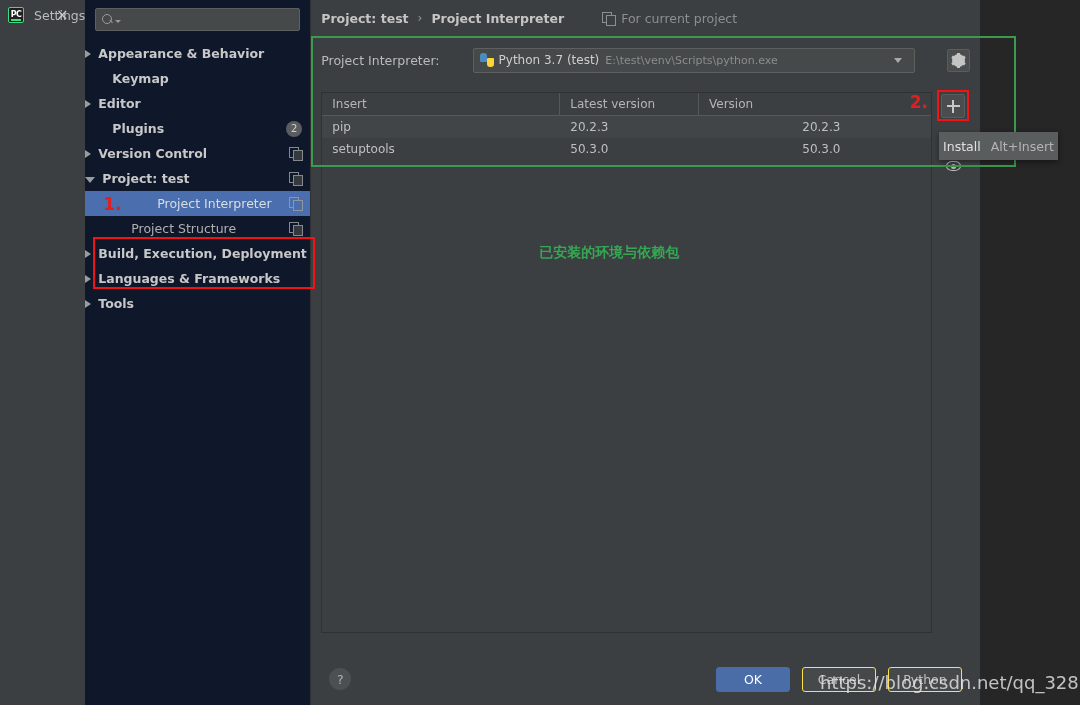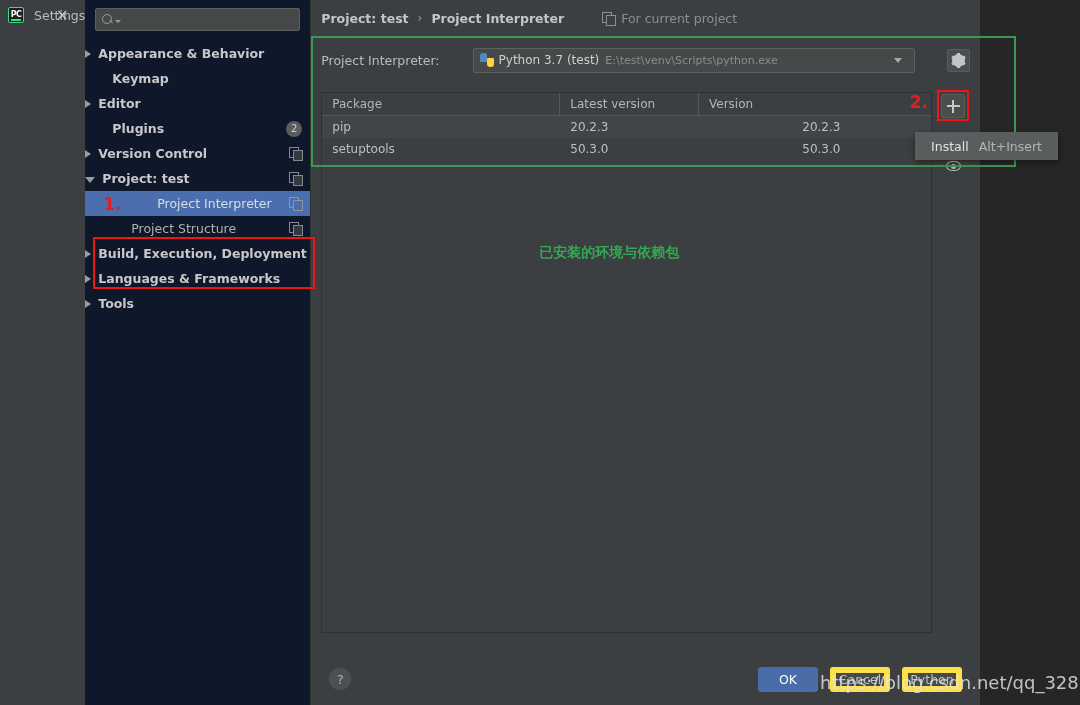--- a/index.html
+++ b/index.html
@@ -228,21 +228,21 @@
     border: 2.5px solid #f01414; z-index: 7; pointer-events: none;
   }
   .marker-2 {
     position: absolute; right: 52px; top: 56px; color: #e02020; font-weight: bold;
     font-size: 17px; z-index: 7;
   }
 
   
   .tooltip {
     position: absolute; right: -78px; top: 96px; height: 28px;
-    background: #5a5d5e; display: flex; align-items: center; padding: 0 16px;
+    background: #5a5d5e; display: flex; align-items: center; padding: 0 4px;
     box-shadow: 0 2px 6px rgba(0,0,0,.45); z-index: 8; white-space: nowrap; margin-left: 28px;
   }
   .tt-label { font-size: 12.5px; color: #e0e0e0; }
   .tt-key { font-size: 12.5px; color: #b4b4b4; margin-left: 10px; }
 
   
   .cn-note {
     position: absolute; left: 228px; top: 208px; font-size: 14px; font-weight: bold;
     color: #34a853; z-index: 5; white-space: nowrap;
   }
@@ -252,23 +252,23 @@
     height: 52px; flex: none; display: flex; align-items: center;
     padding: 0 18px; background: #3c3f41; position: relative;
   }
   .help-btn {
     width: 22px; height: 22px; border-radius: 50%; background: #4d5052;
     display: flex; align-items: center; justify-content: center;
     color: #b0b0b0; font-size: 12.5px; flex: none;
   }
   .footer-right { margin-left: auto; display: flex; gap: 12px; }
   .btn {
-    width: 60px; height: 25px; border-radius: 3px; font-size: 12.5px;
+    width: 74px; height: 25px; border-radius: 3px; font-size: 12.5px;
     display: flex; align-items: center; justify-content: center;
-    border: 6px solid #fde047; background: #45494a; color: #c0c0c0;
+    border: 1px solid #fde047; background: #45494a; color: #c0c0c0;
   }
   .btn.primary { background: #4a6da7; border-color: #4a6da7; color: #ffffff; }
 
   
   .watermark {
     position: absolute; left: 820px; top: 672px; font-size: 18px;
     color: rgba(228,228,228,.82); white-space: nowrap; z-index: 20;
     font-family: "DejaVu Sans", "Liberation Sans", sans-serif;
   }
 </style>
@@ -395,21 +395,21 @@
               <div class="gear">
                 <div class="gear-t"></div>
                   <div class="gear-t gear-t2"></div>
                   <div class="gear-t gear-t3"></div>
               </div>
             </div>
           </div>
 
           <div class="table-wrap">
             <div class="thead" id="thead">
-                <div class="th c1">Package</div>
+                <div class="th c1">Insert</div>
                 <div class="th c3">Latest version</div>
                 <div class="th c2">Version</div>
               </div>
             <div class="tbody" id="tbody">
                 <div class="tr">
                   <div class="td c1">pip</div>
                   <div class="td c2">20.2.3</div>
                   <div class="td c3">20.2.3</div>
                 </div>
                 <div class="tr">

